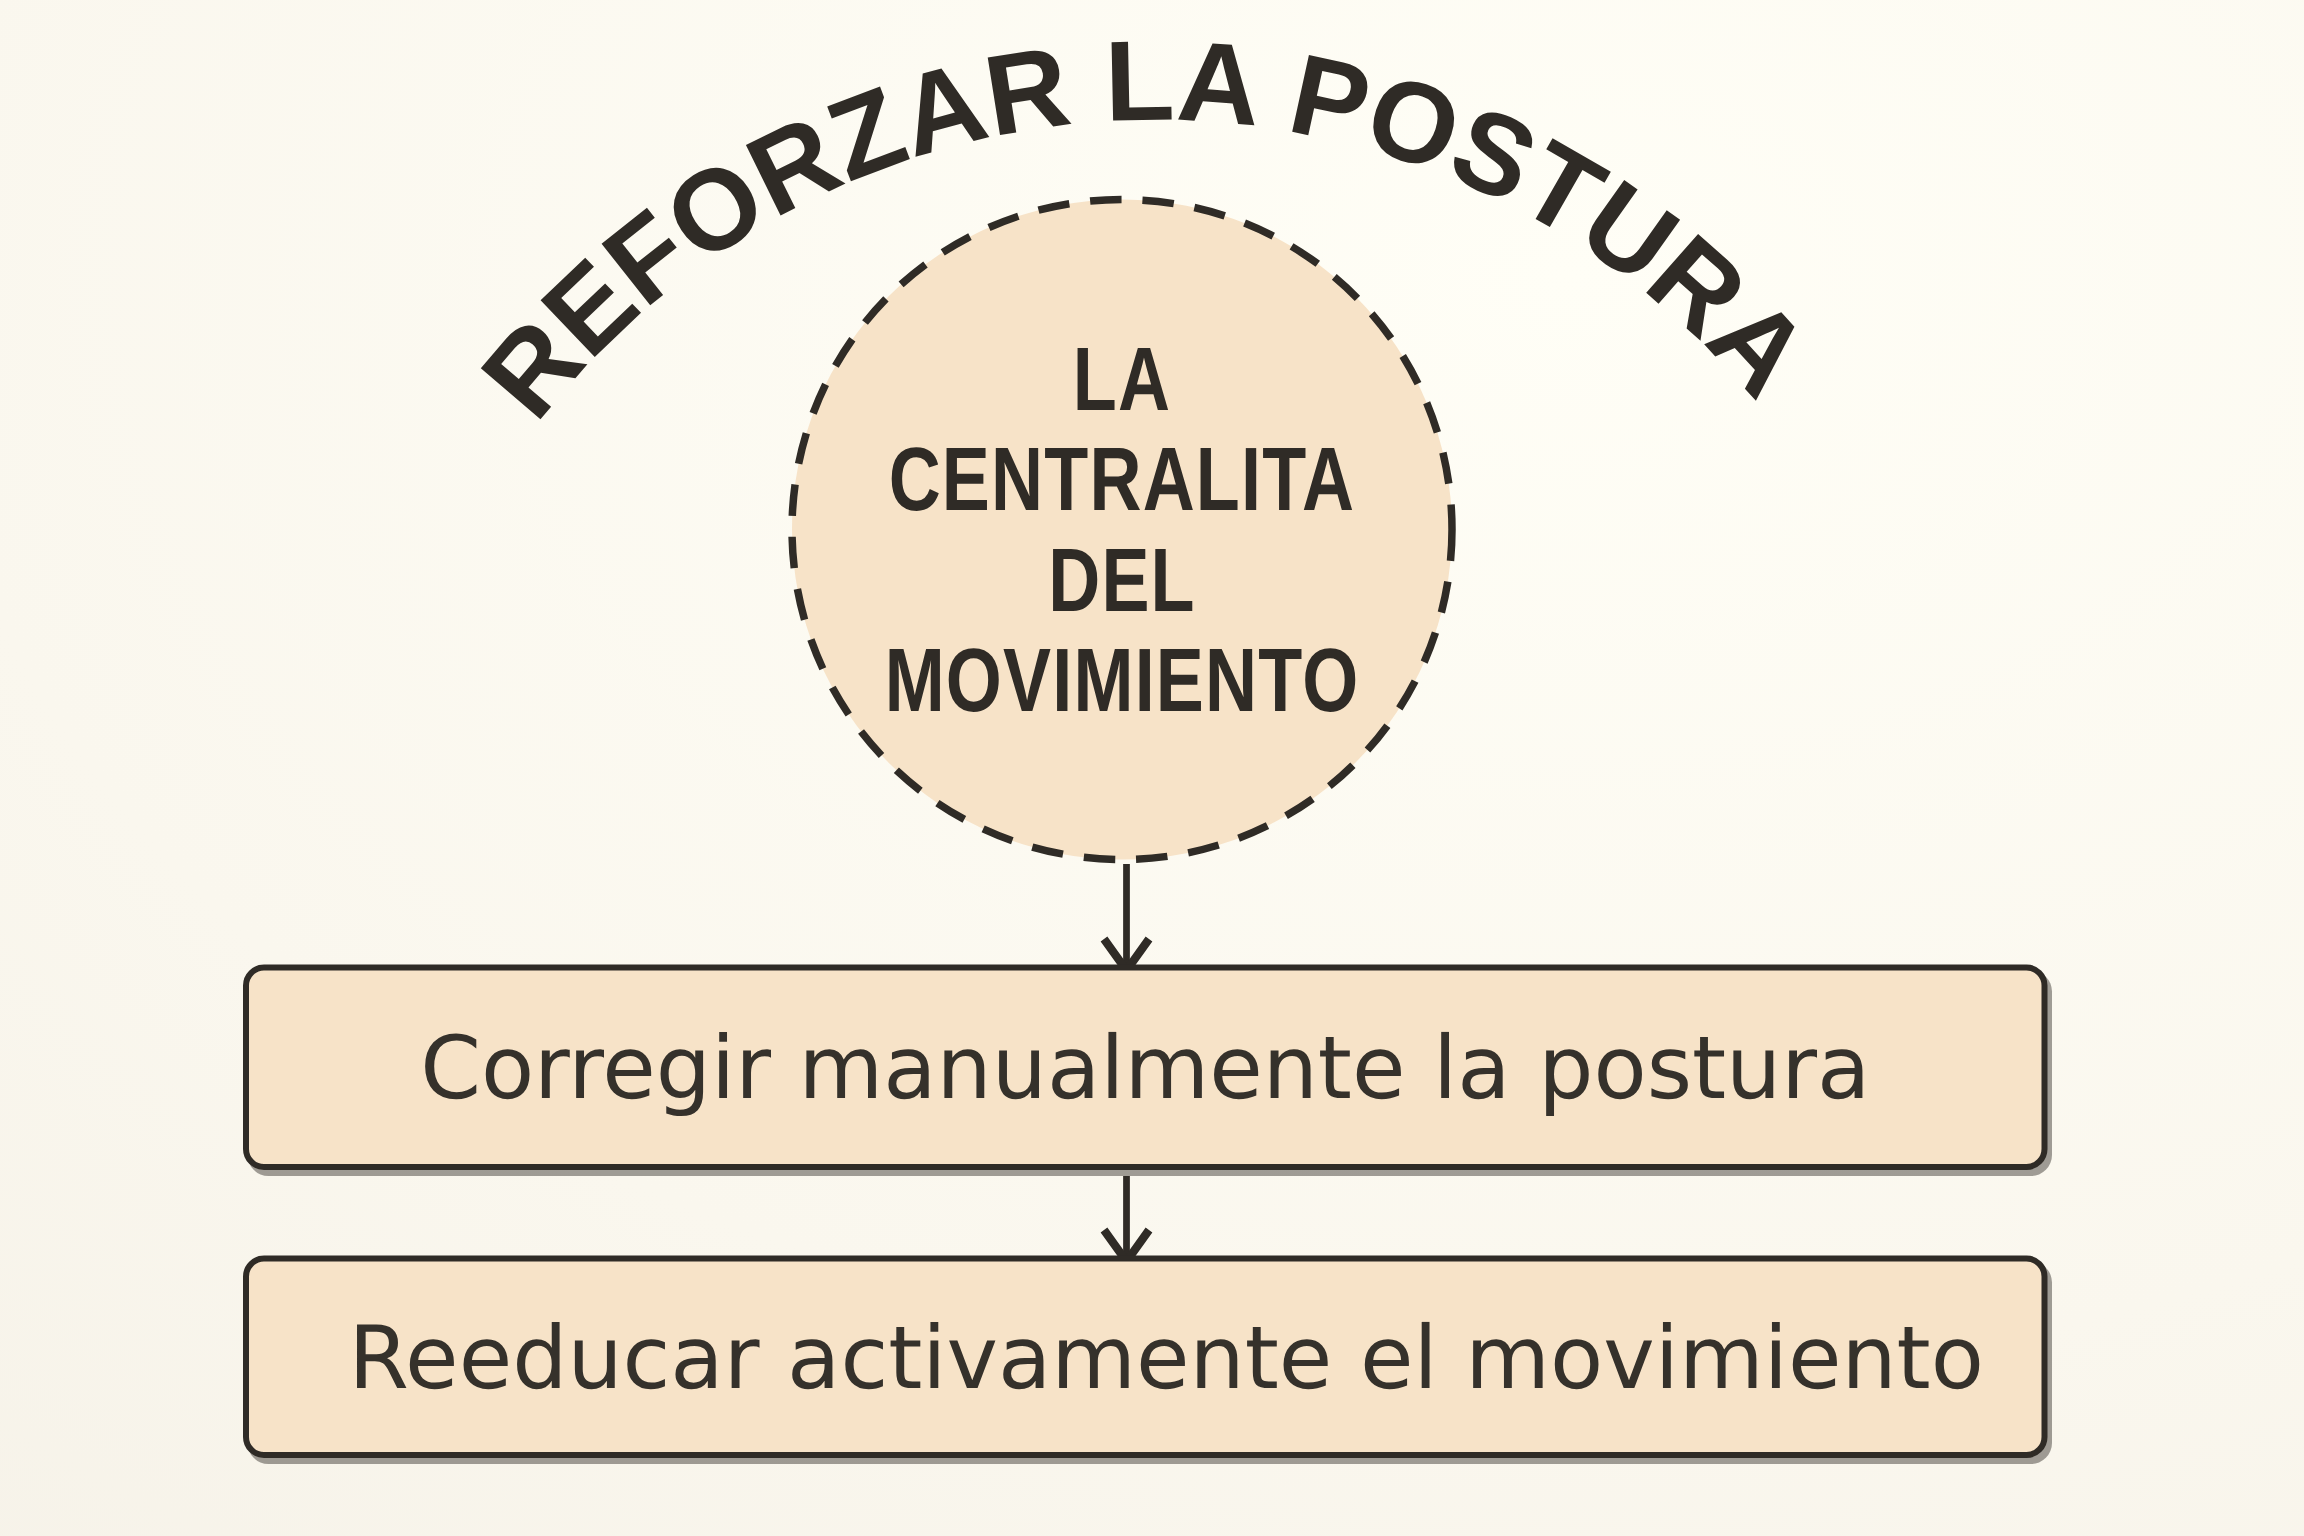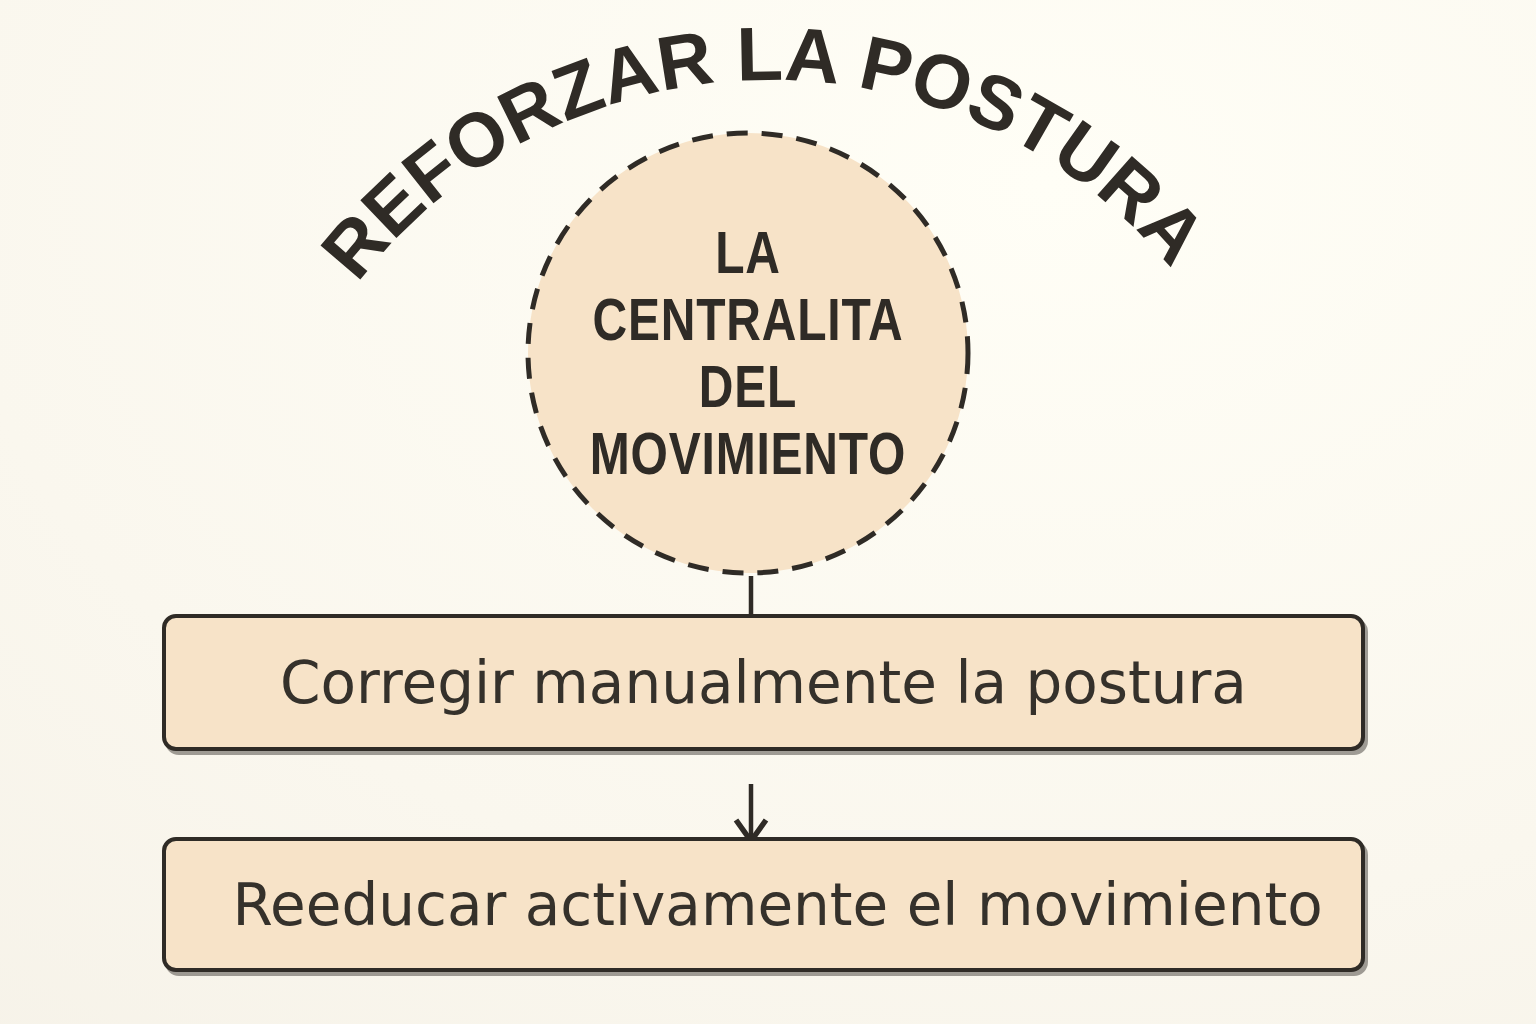--- a/index.html
+++ b/index.html
@@ -55,21 +55,21 @@
     width: 1203px;
     box-sizing: border-box;
     background: #f7e3c8;
     border: 4px solid #2f2b26;
     border-radius: 14px;
     box-shadow: 3px 4px 0 rgba(47, 43, 38, 0.45);
     display: flex;
     align-items: center;
     justify-content: center;
   }
-  .step-box.step1 { top: 614px; height: 137px; }
+  .step-box.step1 { top: 643px; height: 137px; }
   .step-box.step2 { top: 837px; height: 135px; padding-left: 28px; }
   .step-label {
     font-family: "DejaVu Sans", "Liberation Sans", sans-serif;
     font-weight: normal;
     font-size: 58px;
     color: #35312b;
     letter-spacing: 0px;
     white-space: nowrap;
   }
   .connector { stroke: #2f2b26; fill: none; }

